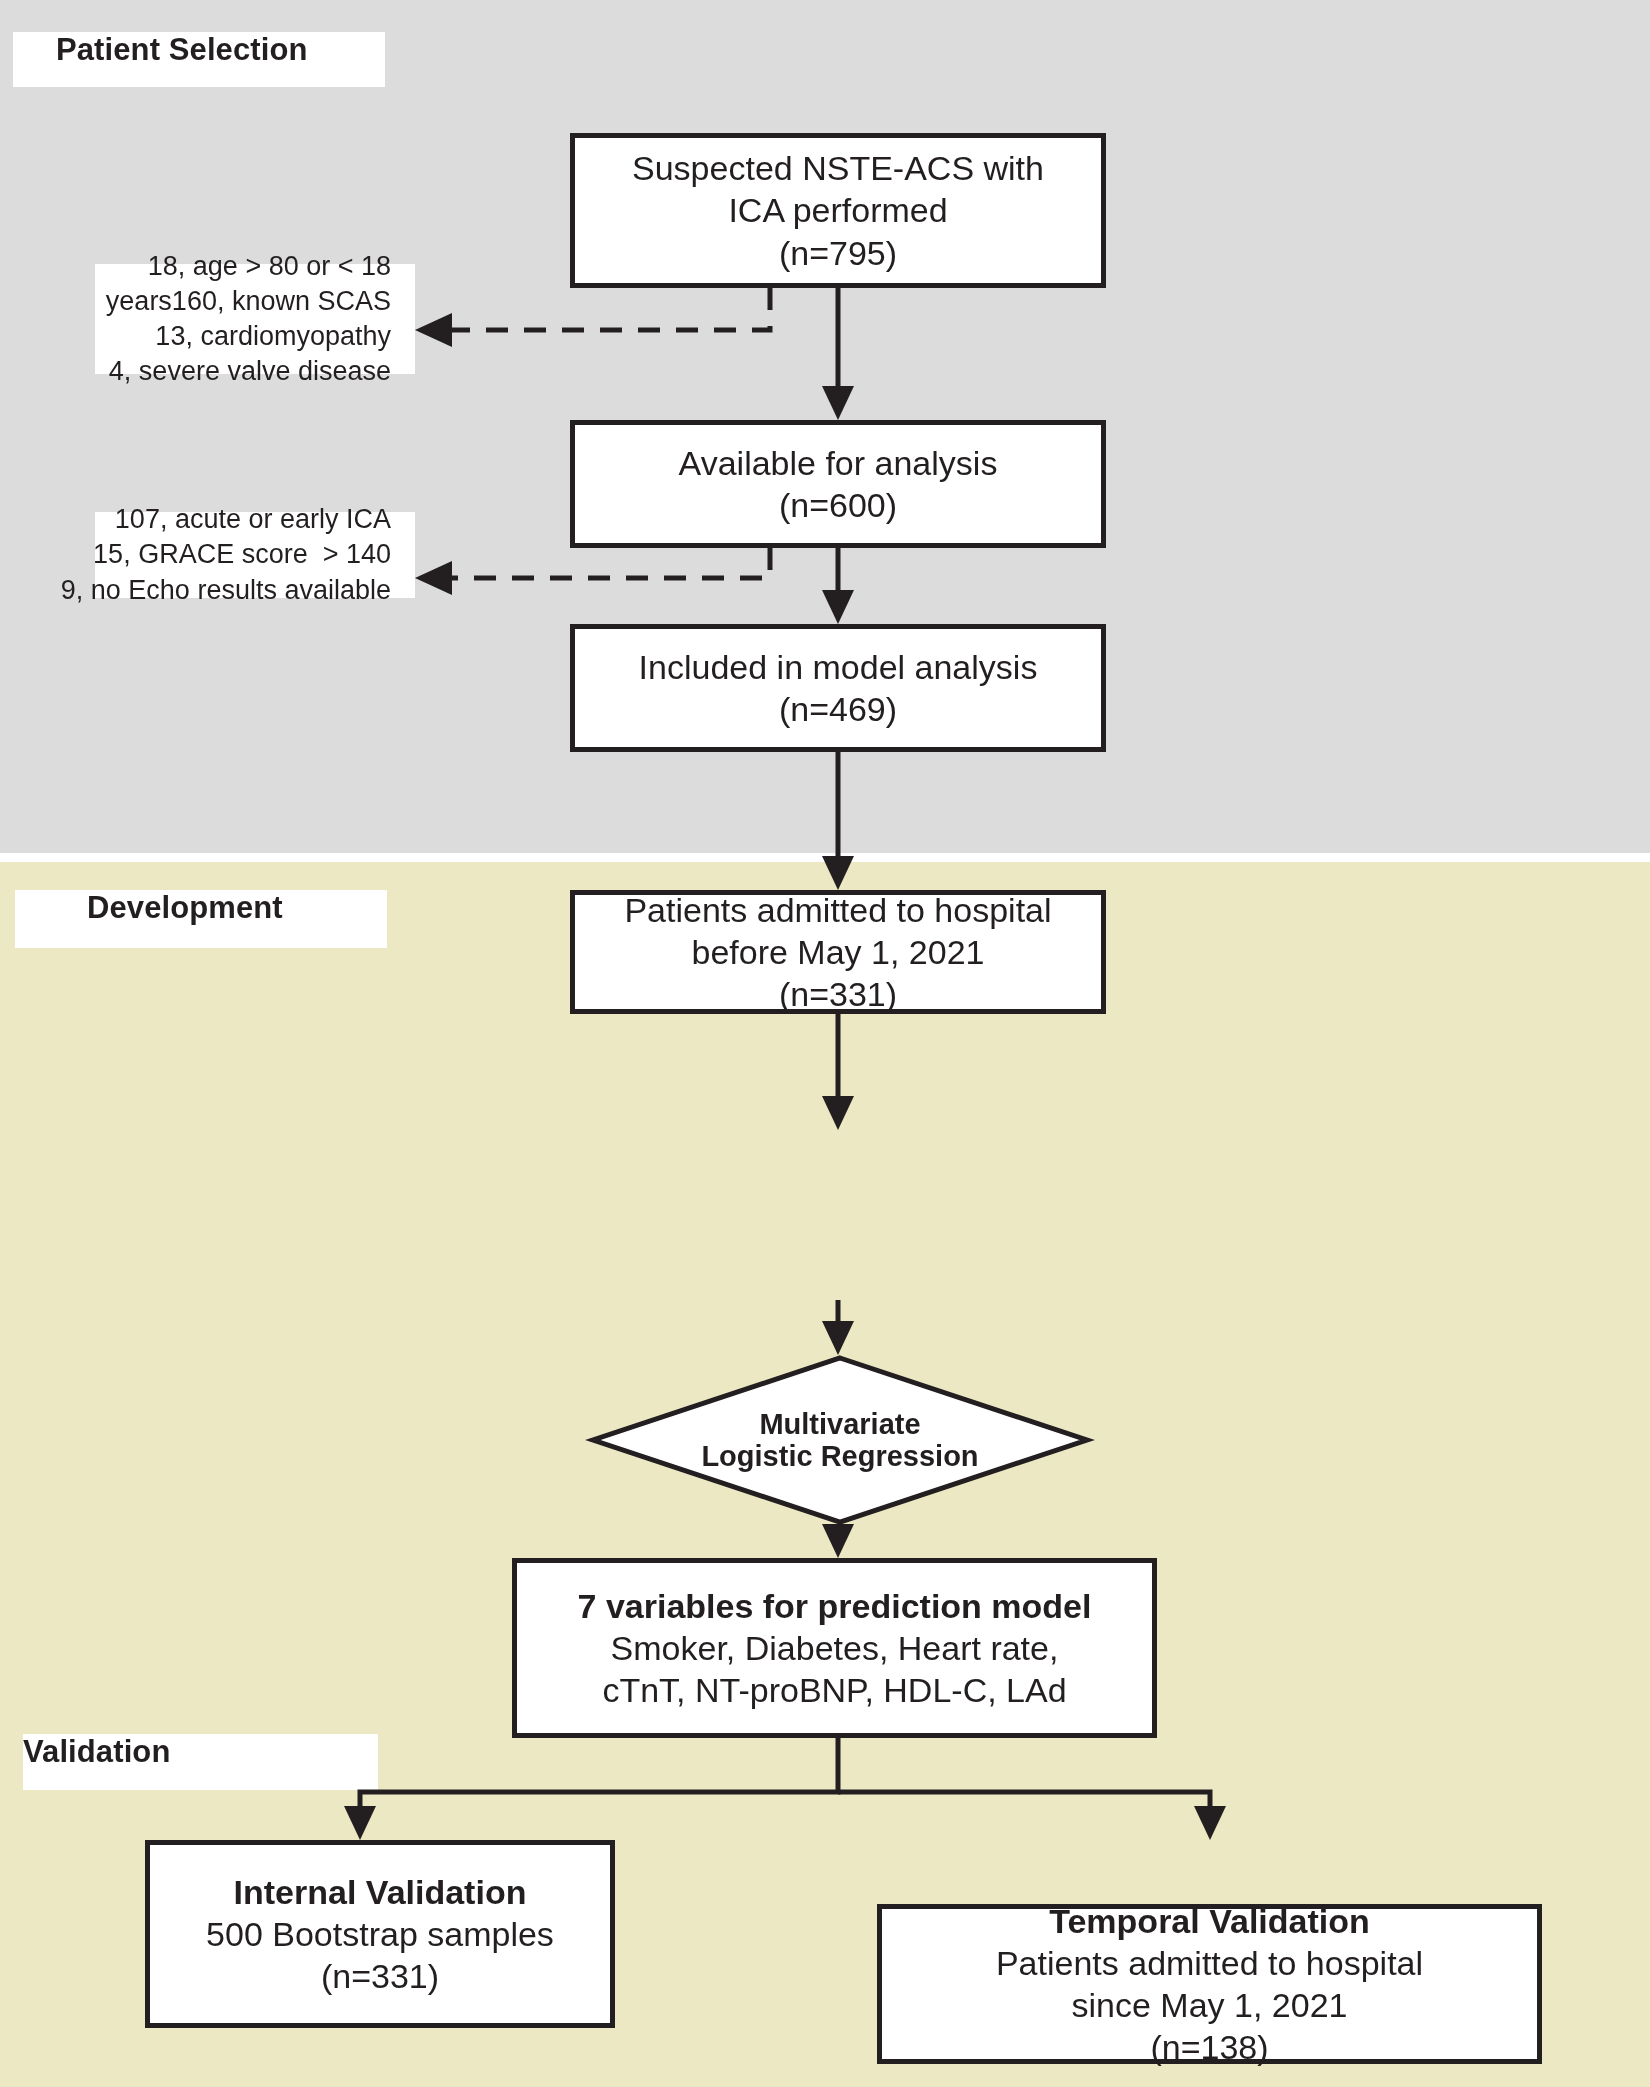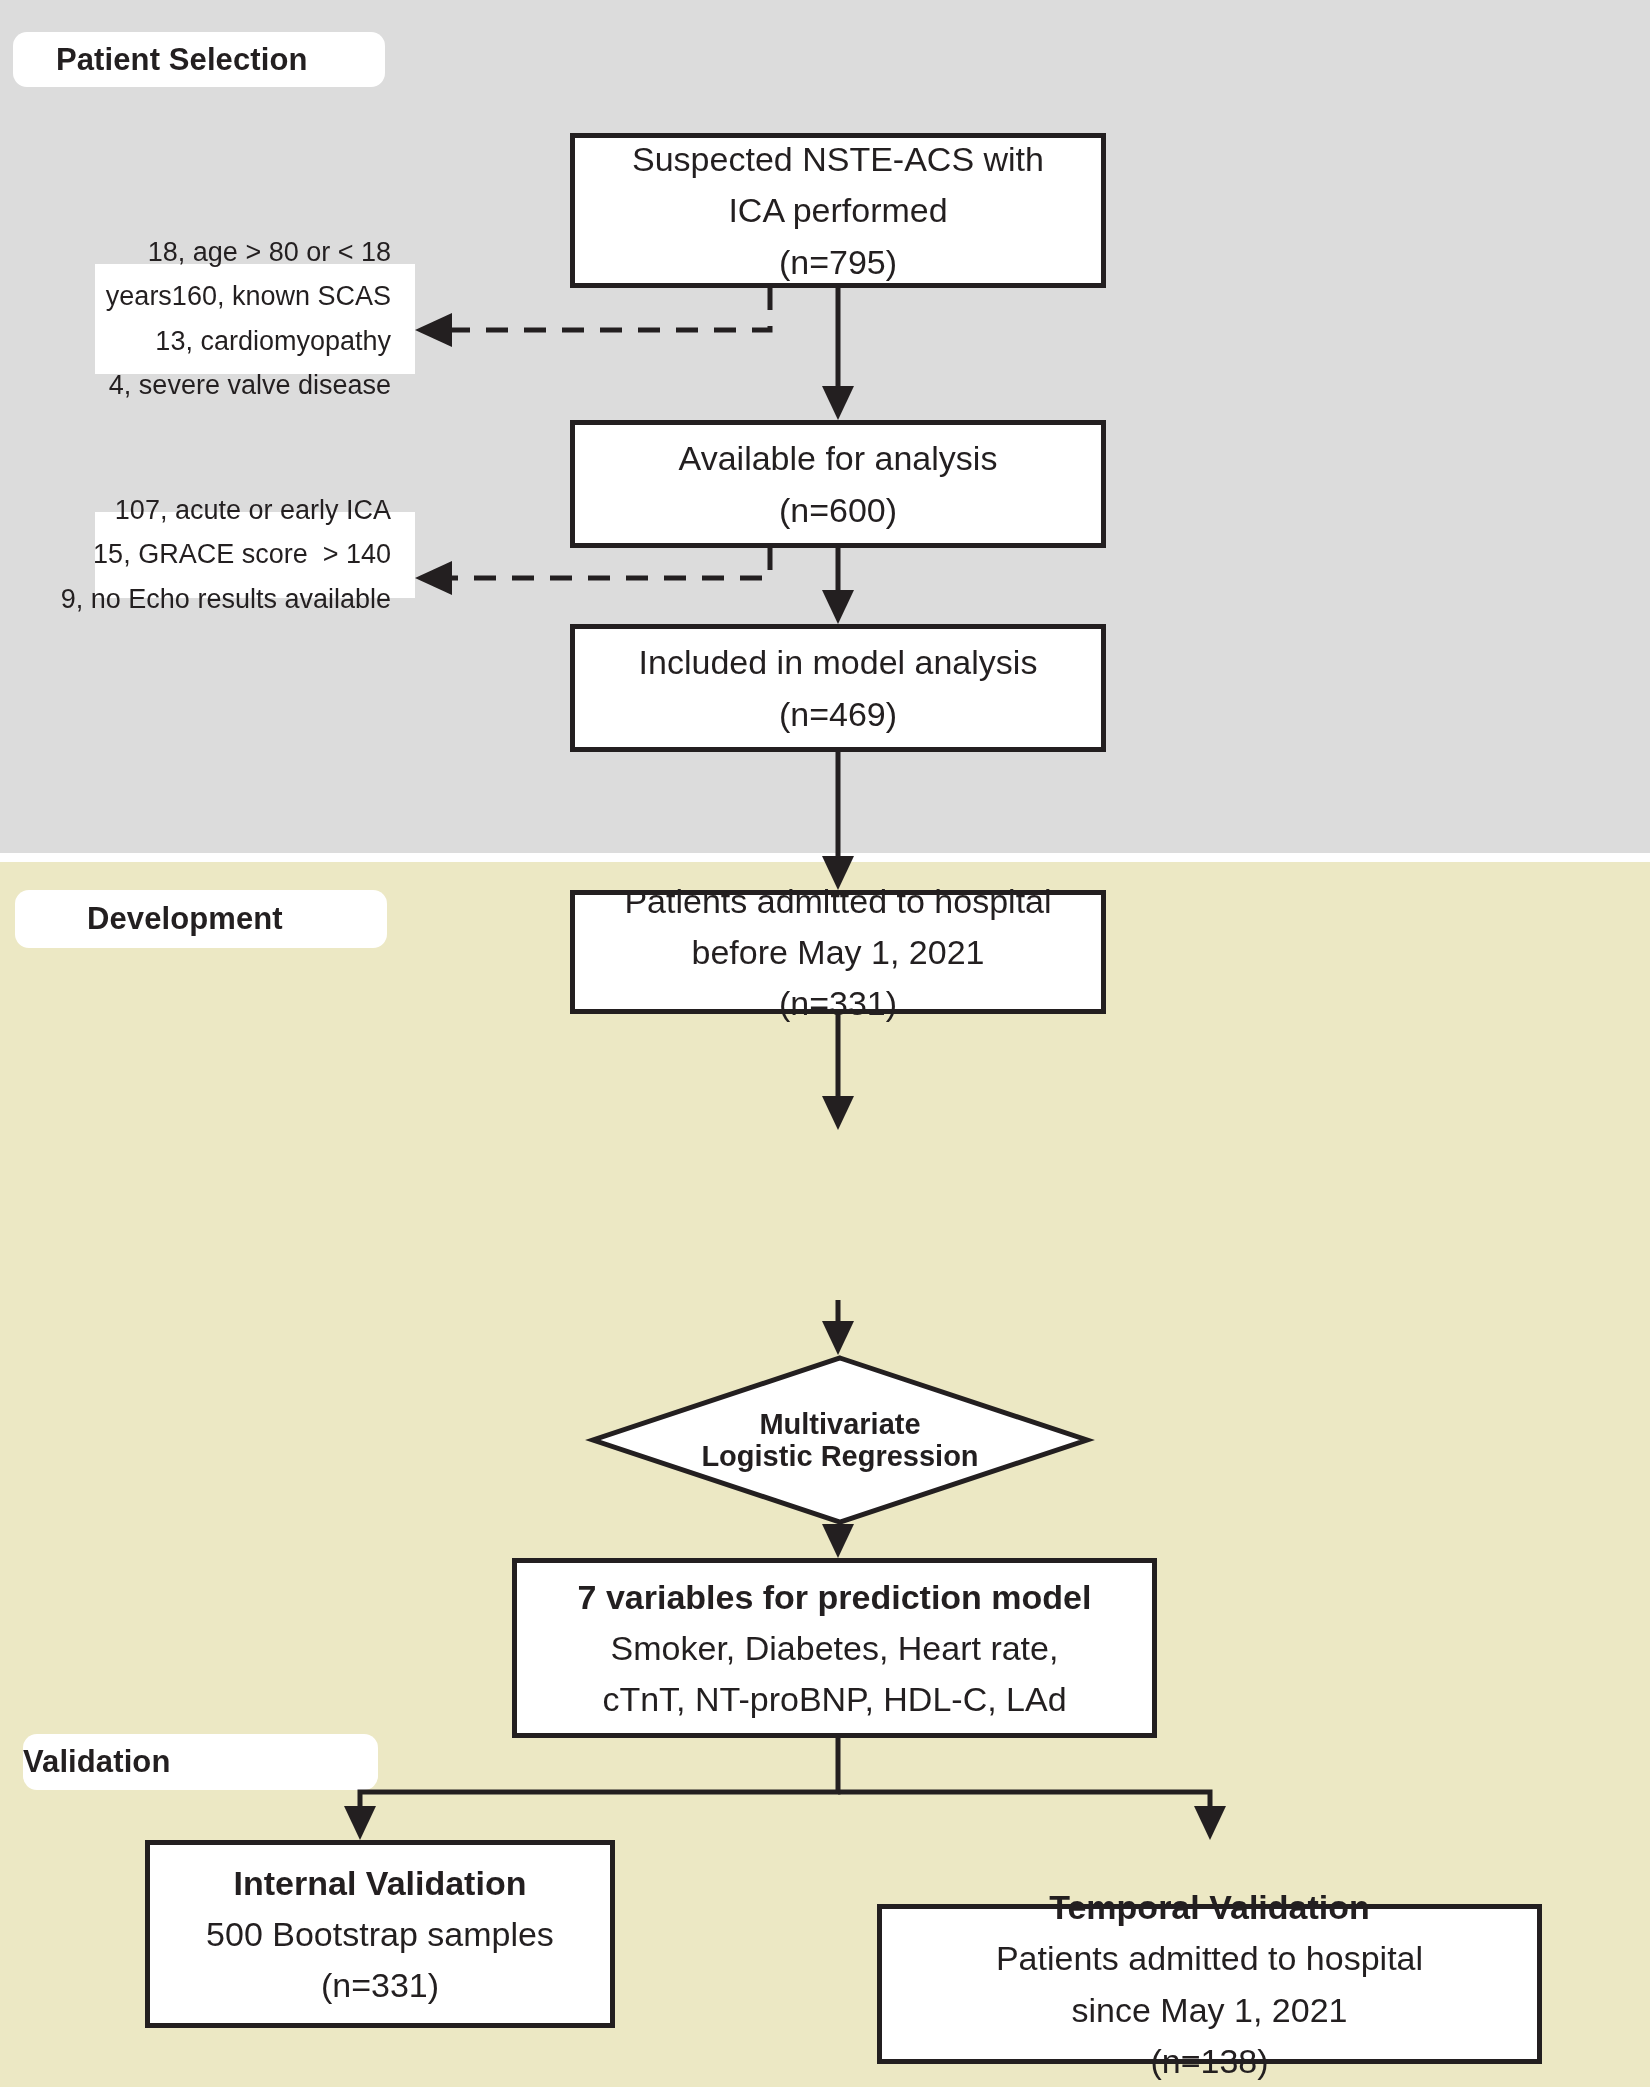--- a/index.html
+++ b/index.html
@@ -31,23 +31,21 @@
     height: 1225px;
     background: #ece8c4;
   }
   
   .section-label {
     position: absolute;
     background: #ffffff;
     color: #231f20;
     font-weight: bold;
     display: flex;
-    align-items: center;
     letter-spacing: 0.1px;
-    border-radius: 14px;
   }
   #label-patient-selection {
     left: 13px; top: 32px;
     width: 372px; height: 55px;
     font-size: 31px;
     padding-left: 43px;
     box-sizing: border-box;
   }
   #label-development {
     left: 15px; top: 890px;
@@ -68,21 +66,20 @@
     background: #ffffff;
     border: 5px solid #231f20;
     box-sizing: border-box;
     display: flex;
     flex-direction: column;
     align-items: center;
     justify-content: center;
     color: #231f20;
     text-align: center;
     line-height: 1.24;
-    gap: 9px;
   }
   .node .line { display: block; white-space: pre; }
   .node.main { font-size: 34px; }
   .node.excl {
     border: none;
     font-size: 27px;
     align-items: flex-end;
     padding-right: 24px;
     line-height: 1.30;
   }

